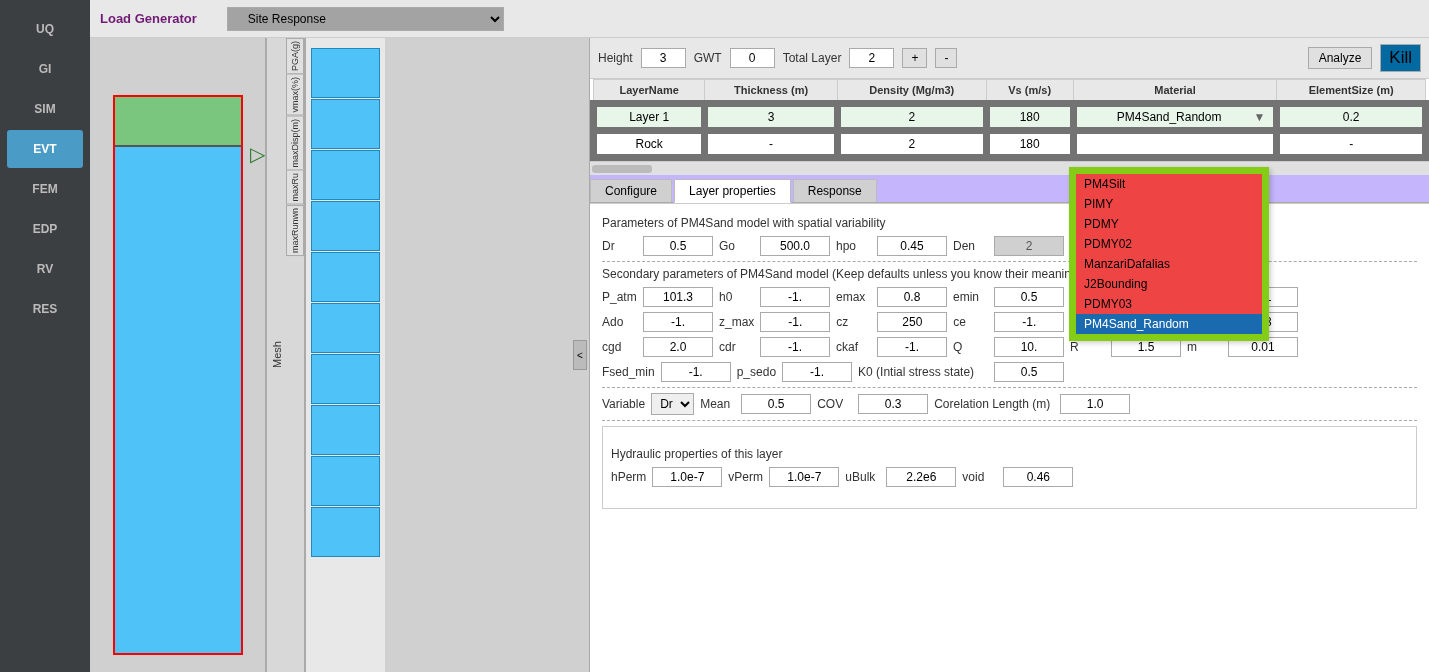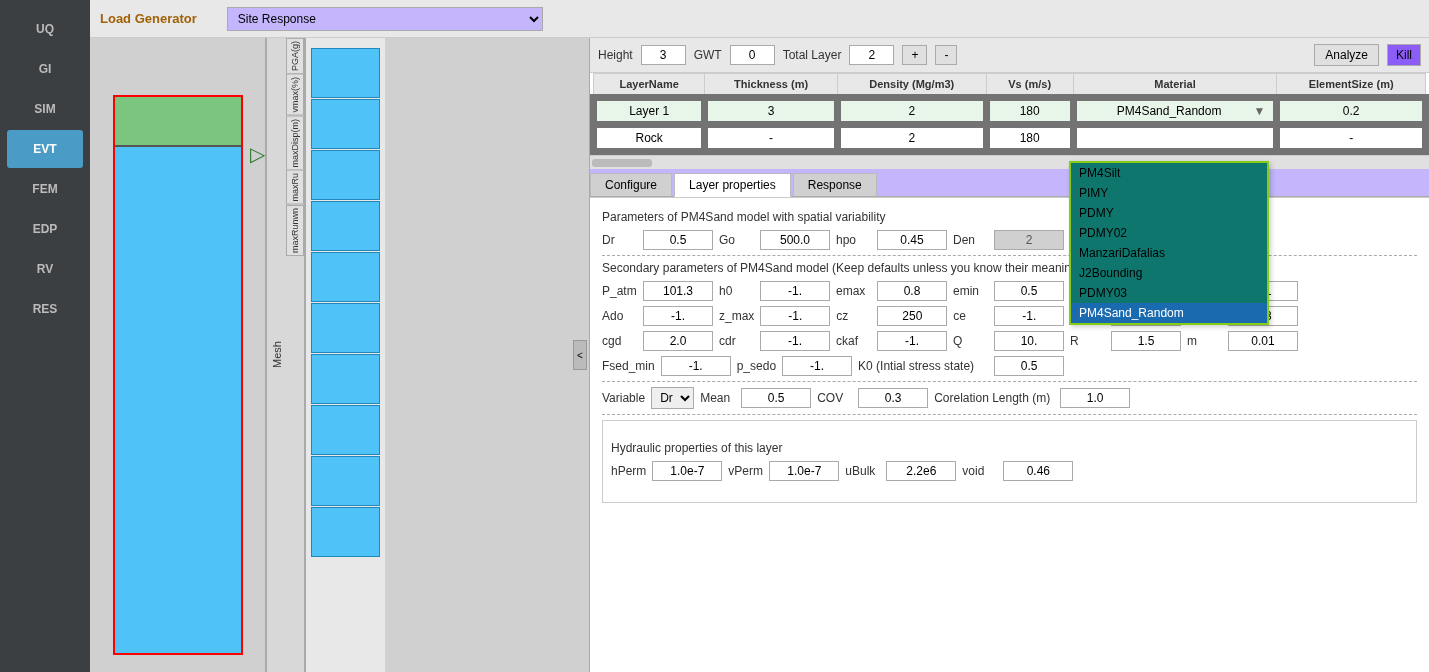--- a/index.html
+++ b/index.html
@@ -45,28 +45,28 @@
       border-bottom: 1px solid #ccc;
       display: flex;
       align-items: center;
       padding: 6px 10px;
       gap: 10px;
       min-height: 38px;
     }
     .top-bar-title {
       font-weight: bold;
       font-size: 13px;
-      color: #a16207;
+      color: #701a75;
       margin-right: 20px;
     }
     .top-bar select {
-      width: 316px;
-      padding: 3px 6px;
-      border: 1px solid #aaa;
-      background: #c4b5fd;
+      width: 277px;
+      padding: 3px 16px;
+      border: 1px solid #aaa;
+      background: #a3a3a3;
       font-size: 12px;
     }
 
     
     .content-row {
       flex: 1;
       display: flex;
       overflow: hidden;
     }
 
@@ -210,23 +210,23 @@
     .analyze-btn {
       padding: 3px 10px;
       border: 1px solid #aaa;
       background: #e0e0e0;
       cursor: pointer;
       font-size: 12px;
     }
     .kill-btn {
       padding: 3px 8px;
       border: 1px solid #aaa;
-      background: #8b5cf6;
+      background: #0369a1;
       cursor: pointer;
-      font-size: 12px;
+      font-size: 17px;
     }
 
     
     .layer-table {
       width: 100%;
       border-collapse: collapse;
       background: white;
     }
     .layer-table th {
       background: #e8e8e8;
@@ -249,22 +249,22 @@
     
     .table-wrapper {
       position: relative;
       overflow: visible;
     }
     .dropdown-overlay {
       position: absolute;
       top: 105px;
       left: calc(100% - 360px);
       width: 220px;
-      background: #0f766e;
-      border: 2px solid #84cc16;
+      background: #ef4444;
+      border: 7px solid #84cc16;
       z-index: 100;
       box-shadow: 2px 2px 5px rgba(0,0,0,0.2);
     }
     .dropdown-item {
       padding: 3px 8px;
       cursor: pointer;
       font-size: 12px;
     }
     .dropdown-item.selected-item { background: #1a6aaf; color: white; }
 

